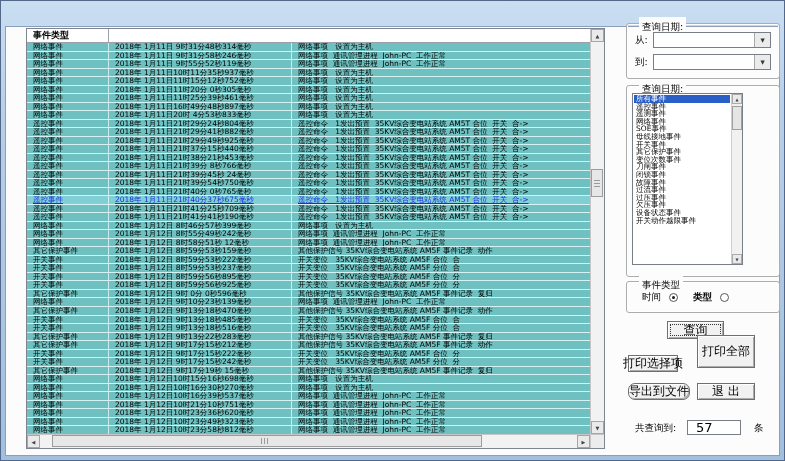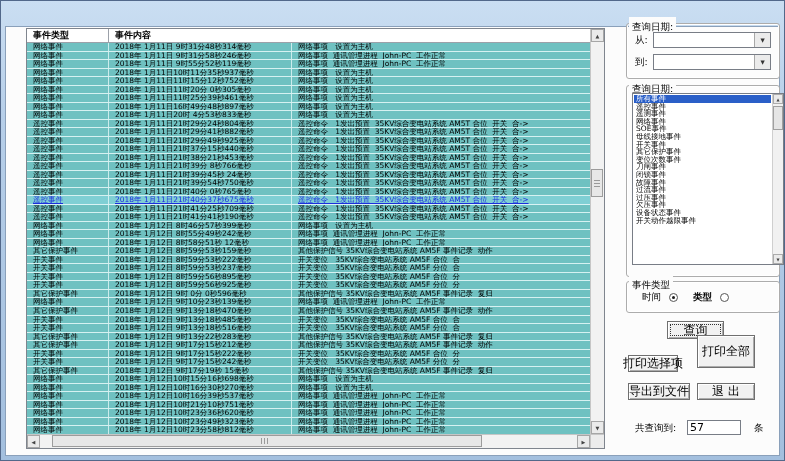--- a/index.html
+++ b/index.html
@@ -38,21 +38,21 @@
   .sbtn.up{top:0;left:0;} .sbtn.dn{bottom:0;left:0;}
   .sbtn.lf{left:0;top:0;} .sbtn.rt{right:0;top:0;}
   .vthumb{position:absolute;left:0;top:140px;width:12px;height:28px;background:#E7E7E7;border:1px solid #9C9C9C;box-sizing:border-box;}
   .vthumb::after{content:"";position:absolute;left:2px;right:2px;top:10px;height:7px;
     background:repeating-linear-gradient(180deg,#9A9A9A 0 1px,transparent 1px 3px);}
   .hthumb{position:absolute;left:25px;top:0;width:430px;height:12px;background:#E7E7E7;border:1px solid #9C9C9C;box-sizing:border-box;}
   .hthumb::after{content:"";position:absolute;top:2px;bottom:2px;left:208px;width:9px;
     background:repeating-linear-gradient(90deg,#9A9A9A 0 1px,transparent 1px 3px);}
   
   .group{position:absolute;border:1px solid #ACACAC;border-radius:3px;box-shadow:inset 0 0 0 1px #FFFFFF;}
-  .glabel{position:absolute;top:-7px;left:2px;background:#FCFCFC;padding:4px 3px;font-size:9.5px;white-space:pre;}
+  .glabel{position:absolute;top:-7px;left:12px;background:#FCFCFC;padding:4px 3px;font-size:9.5px;white-space:pre;}
   .flabel{position:absolute;font-size:9.5px;white-space:pre;}
   .combo{position:absolute;background:#fff;border:1px solid #787D86;box-sizing:border-box;
     font-size:9px;line-height:14px;padding-left:4px;white-space:pre;overflow:hidden;}
   .combo .drop{position:absolute;right:0;top:0;bottom:0;width:15px;background:#EBEBEB;border-left:1px solid #A8A8A8;
     text-align:center;font-size:5.5px;line-height:14px;color:#333;}
   .listbox{position:absolute;background:#fff;border:1px solid #787D86;box-sizing:border-box;}
   .litems{position:absolute;left:1px;top:1px;right:12px;bottom:1px;overflow:hidden;}
   .litem{height:7.6px;font-size:7.5px;line-height:7.5px;padding-left:2px;white-space:pre;overflow:hidden;}
   .litem.sel{background:var(--list-selection-bg);color:#fff;}
   .lscroll{position:absolute;top:0;right:0;bottom:0;width:11px;background:#F1F1F1;border-left:1px solid #CFCFCF;box-sizing:border-box;}
@@ -60,32 +60,31 @@
     font-size:4px;color:#444;display:flex;align-items:center;justify-content:center;}
   .lbtn.up{top:0;} .lbtn.dn{bottom:0;}
   .lthumb{position:absolute;left:0;top:12px;width:10px;height:24px;background:#E5E5E5;border:1px solid #A0A0A0;box-sizing:border-box;}
   .radio{position:absolute;width:9px;height:9px;border-radius:50%;border:1px solid #565656;background:#fff;box-sizing:border-box;}
   .radio.checked::after{content:"";position:absolute;left:2px;top:2px;width:3px;height:3px;border-radius:50%;background:#1A1A1A;}
   .btn{position:absolute;background:#F1F1F1;border:1px solid #6F6F6F;box-sizing:border-box;
     box-shadow:inset 1px 1px 0 #FFFFFF,inset -1px -1px 0 #ABABAB;
     font-size:12px;display:flex;align-items:center;justify-content:center;white-space:pre;cursor:default;}
   .btn.focus{outline:1px dotted #333;outline-offset:-4px;box-shadow:inset 1px 1px 0 #FFFFFF,inset -1px -1px 0 #ABABAB,inset 0 0 0 1px #5E5E5E;}
   .sunken{position:absolute;background:#fff;border:1px solid #787D86;box-sizing:border-box;
-    font-size:11px;line-height:13px;padding-left:2px;white-space:pre;overflow:hidden;}
+    font-size:13px;line-height:13px;padding-left:8px;white-space:pre;overflow:hidden;}
 </style>
 </head>
 <body style="--row-bg: #6FC1C1; --selected-row-bg: #7FCFD4; --selected-row-text: #1C2EDC; --list-selection-bg: #2A5FC8; --close-button-red: #C84B33;">
 
 <div class="window">
   <div class="client"></div>
 
   <div class="grid">
     <div class="ghead">
       <div class="hc w1">事件类型</div>
-      <div class="hc w3">事件内容</div>
     </div>
     <div class="gbody">
         <div class="trow">
           <div class="c type">网络事件</div>
           <div class="c time">2018年 1月11日 9时31分48秒314毫秒</div>
           <div class="c content">网络事项   设置为主机</div>
         </div>
         <div class="trow">
           <div class="c type">网络事件</div>
           <div class="c time">2018年 1月11日 9时31分58秒246毫秒</div>
@@ -335,21 +334,21 @@
   </div>
   <span class="flabel" style="left:634px;top:55px;">到:</span>
   <div class="combo" style="left:652px;top:53px;width:118px;height:16px;">
     
     <span class="drop">▼</span>
   </div>
 
   <div class="group" style="left:625px;top:84px;width:152px;height:190px;">
     <span class="glabel">查询日期:</span>
   </div>
-  <div class="listbox" style="left:631px;top:92px;width:152px;height:172px;">
+  <div class="listbox" style="left:631px;top:92px;width:111px;height:172px;">
     <div class="litems">
         <div class="litem sel">所有事件</div>
         <div class="litem">遥控事件</div>
         <div class="litem">遥测事件</div>
         <div class="litem">网络事件</div>
         <div class="litem">SOE事件</div>
         <div class="litem">母线接地事件</div>
         <div class="litem">开关事件</div>
         <div class="litem">其它保护事件</div>
         <div class="litem">变位次数事件</div>
@@ -373,19 +372,19 @@
     <span class="glabel">事件类型</span>
   </div>
   <span class="flabel" style="left:641px;top:290px;">时间</span>
   <div class="radio checked" style="left:668px;top:292px;"></div>
   <span class="flabel" style="left:692px;top:290px;font-weight:bold;">类型</span>
   <div class="radio" style="left:719px;top:292px;"></div>
 
   <div class="btn focus" style="left:666px;top:320px;width:57px;height:18px;">查询</div>
   <div class="btn" style="left:627px;top:354px;width:50px;height:17px;">打印选择项</div>
   <div class="btn" style="left:696px;top:334px;width:58px;height:33px;">打印全部</div>
-  <div class="btn" style="left:627px;top:382px;width:62px;height:17px;">导出到文件</div>
+  <div class="btn" style="left:627px;top:382px;width:62px;height:17px;border-radius:7px;">导出到文件</div>
   <div class="btn" style="left:696px;top:382px;width:58px;height:17px;">退 出</div>
 
   <span class="flabel" style="left:634px;top:421px;">共查询到:</span>
   <div class="sunken" style="left:686px;top:419px;width:54px;height:15px;">57</div>
   <span class="flabel" style="left:753px;top:421px;">条</span>
 </div>
 
 </body></html>

